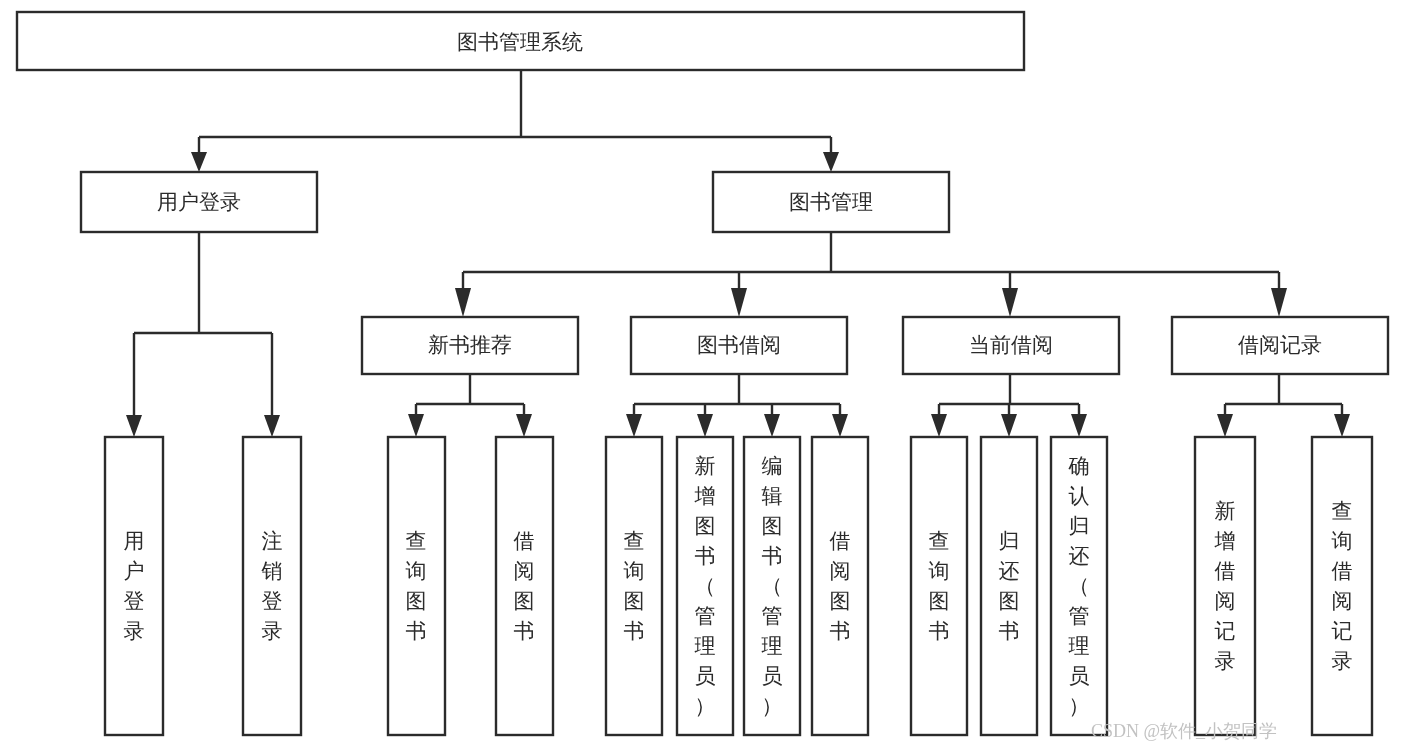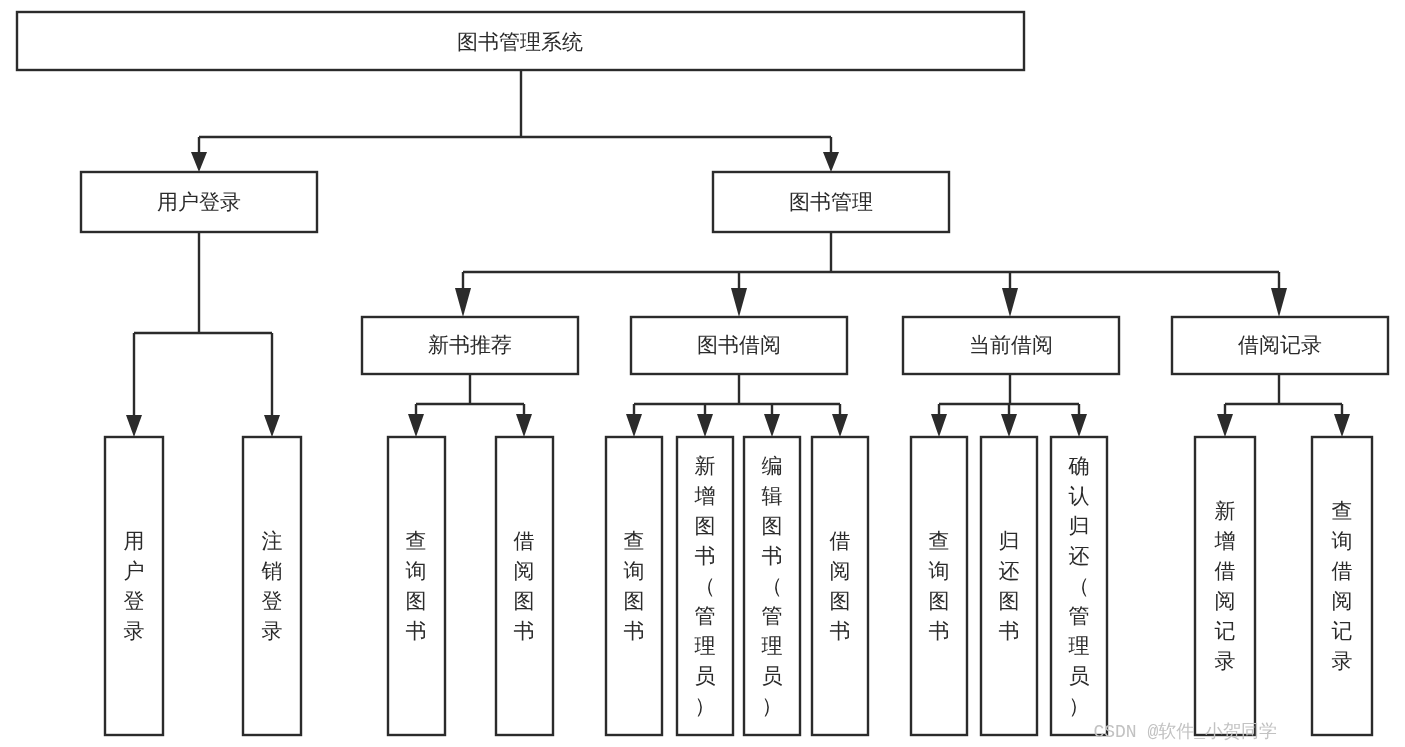--- a/index.html
+++ b/index.html
@@ -53,21 +53,21 @@
   .arrow-head {
     fill: #2b2b2b;
     stroke: none;
   }
   .watermark-text {
     position: absolute;
     right: 8px;
     bottom: 4px;
     color: #c2c2c2;
     font-size: 18px;
-    font-family: Liberation Mono, monospace;
+    font-family: Liberation Serif, serif;
     white-space: nowrap;
     user-select: none;
   }
 </style>
 </head>
 <body>
 
 <div id="diagram-root">
 
   <svg id="flow-svg" viewBox="0 0 1405 747" xmlns="http://www.w3.org/2000/svg">

